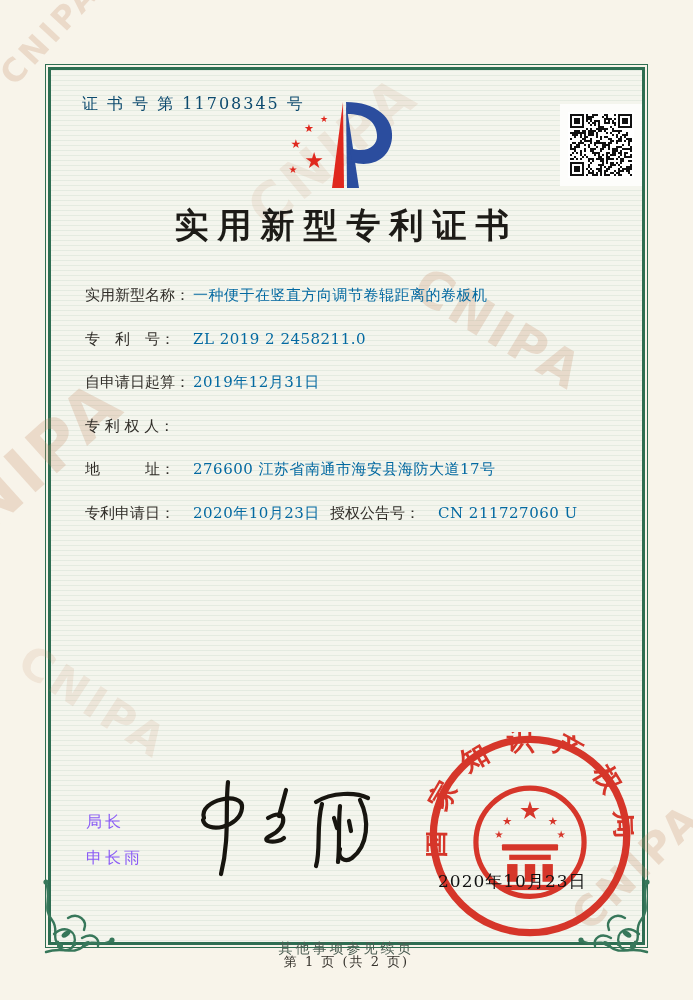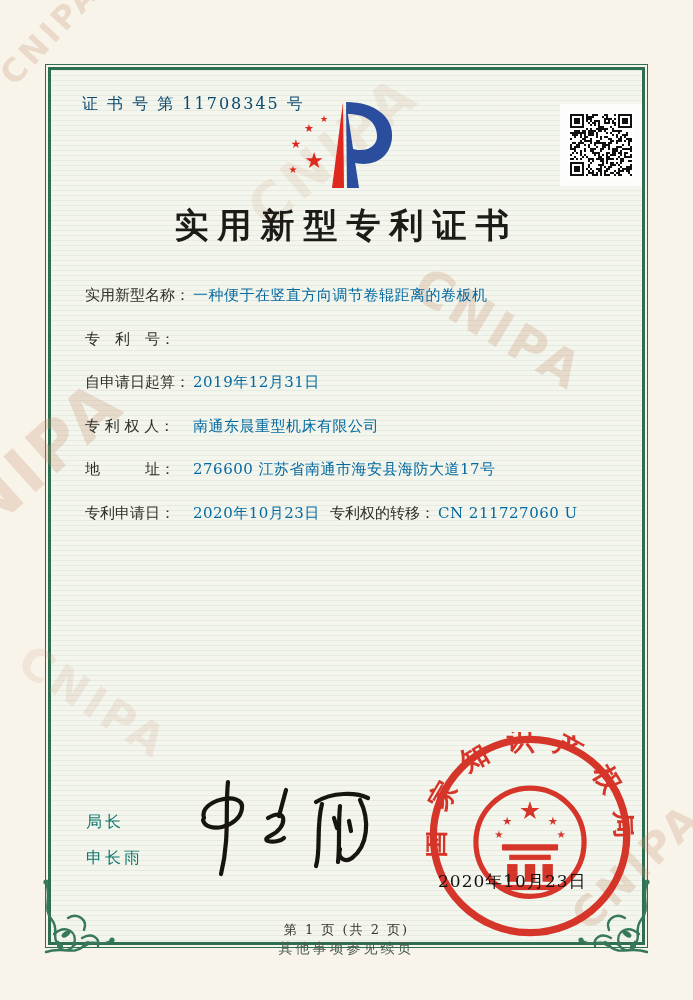--- a/index.html
+++ b/index.html
@@ -41,29 +41,29 @@
     font-size:34px;font-weight:bold;letter-spacing:9px;color:#1d1b17;z-index:8;
   }
   .fields{position:absolute;left:85px;top:286px;width:525px;z-index:8;font-size:15px;}
   .frow{display:flex;align-items:baseline;height:26px;margin-bottom:17.6px;}
   .flabel{flex:0 0 108px;white-space:nowrap;color:#2f2c27;}
   .fvalue{white-space:nowrap;letter-spacing:0.5px;color:#0369a1;}
   .fvalue.v1{flex:0 0 137px;}
   .paras{position:absolute;left:85px;top:588px;width:524px;z-index:8;
          font-size:14.6px;line-height:23px;text-align:justify;color:#33302a;}
   .paras p{margin:0 0 3px 0;text-indent:2em;}
-  .signer{position:absolute;left:86px;top:812px;z-index:8;font-size:16px;letter-spacing:3px;color:#0f766e;}
+  .signer{position:absolute;left:86px;top:812px;z-index:8;font-size:16px;letter-spacing:3px;color:#8b5cf6;}
   .signer div{margin-bottom:15px;}
   .signature{position:absolute;left:188px;top:776px;z-index:9;}
   .seal{position:absolute;left:426px;top:732px;z-index:9;}
   .seal-date{
     position:absolute;left:438px;top:870px;width:170px;z-index:10;
     font-size:17px;letter-spacing:1px;color:#121212;white-space:nowrap;
   }
-  .page-indicator{position:absolute;left:0;top:921px;width:693px;text-align:center;
+  .page-indicator{position:absolute;left:0;top:953px;width:693px;text-align:center;
     font-size:13px;letter-spacing:2px;color:#36332d;z-index:8;}
   .footer-note{position:absolute;left:0;top:940px;width:693px;text-align:center;
     font-size:14px;letter-spacing:3px;color:#4b5d52;z-index:8;}
 </style>
 </head>
 <body>
 
 <div class="page">
 
   <div class="wm" style="left:-14px;top:14px;font-size:32px;transform:rotate(-47deg);">CNIPA</div>
@@ -141,37 +141,37 @@
 
   <div class="title">实用新型专利证书</div>
 
   <div class="fields">
     <div class="frow">
       <span class="flabel">实用新型名称：</span>
       <span class="fvalue">一种便于在竖直方向调节卷辊距离的卷板机</span>
     </div>
     <div class="frow">
       <span class="flabel">专　利　号：</span>
+      <span class="fvalue">ZL 2019 2 2458211.0</span>
     </div>
     <div class="frow">
       <span class="flabel">自申请日起算：</span>
       <span class="fvalue">2019年12月31日</span>
     </div>
     <div class="frow">
       <span class="flabel">专 利 权 人：</span>
-      <span class="fvalue">南通东晨重型机床有限公司</span>
     </div>
     <div class="frow">
       <span class="flabel">地　　　址：</span>
       <span class="fvalue">276600 江苏省南通市海安县海防大道17号</span>
     </div>
     <div class="frow">
       <span class="flabel">专利申请日：</span>
       <span class="fvalue v1">2020年10月23日</span>
-      <span class="flabel">专利权的转移：</span>
+      <span class="flabel">授权公告号：</span>
       <span class="fvalue">CN 211727060 U</span>
     </div>
   </div>
 
   <div class="paras">
   </div>
 
   <div class="signer">
     <div>局长</div>
     <div>申长雨</div>

